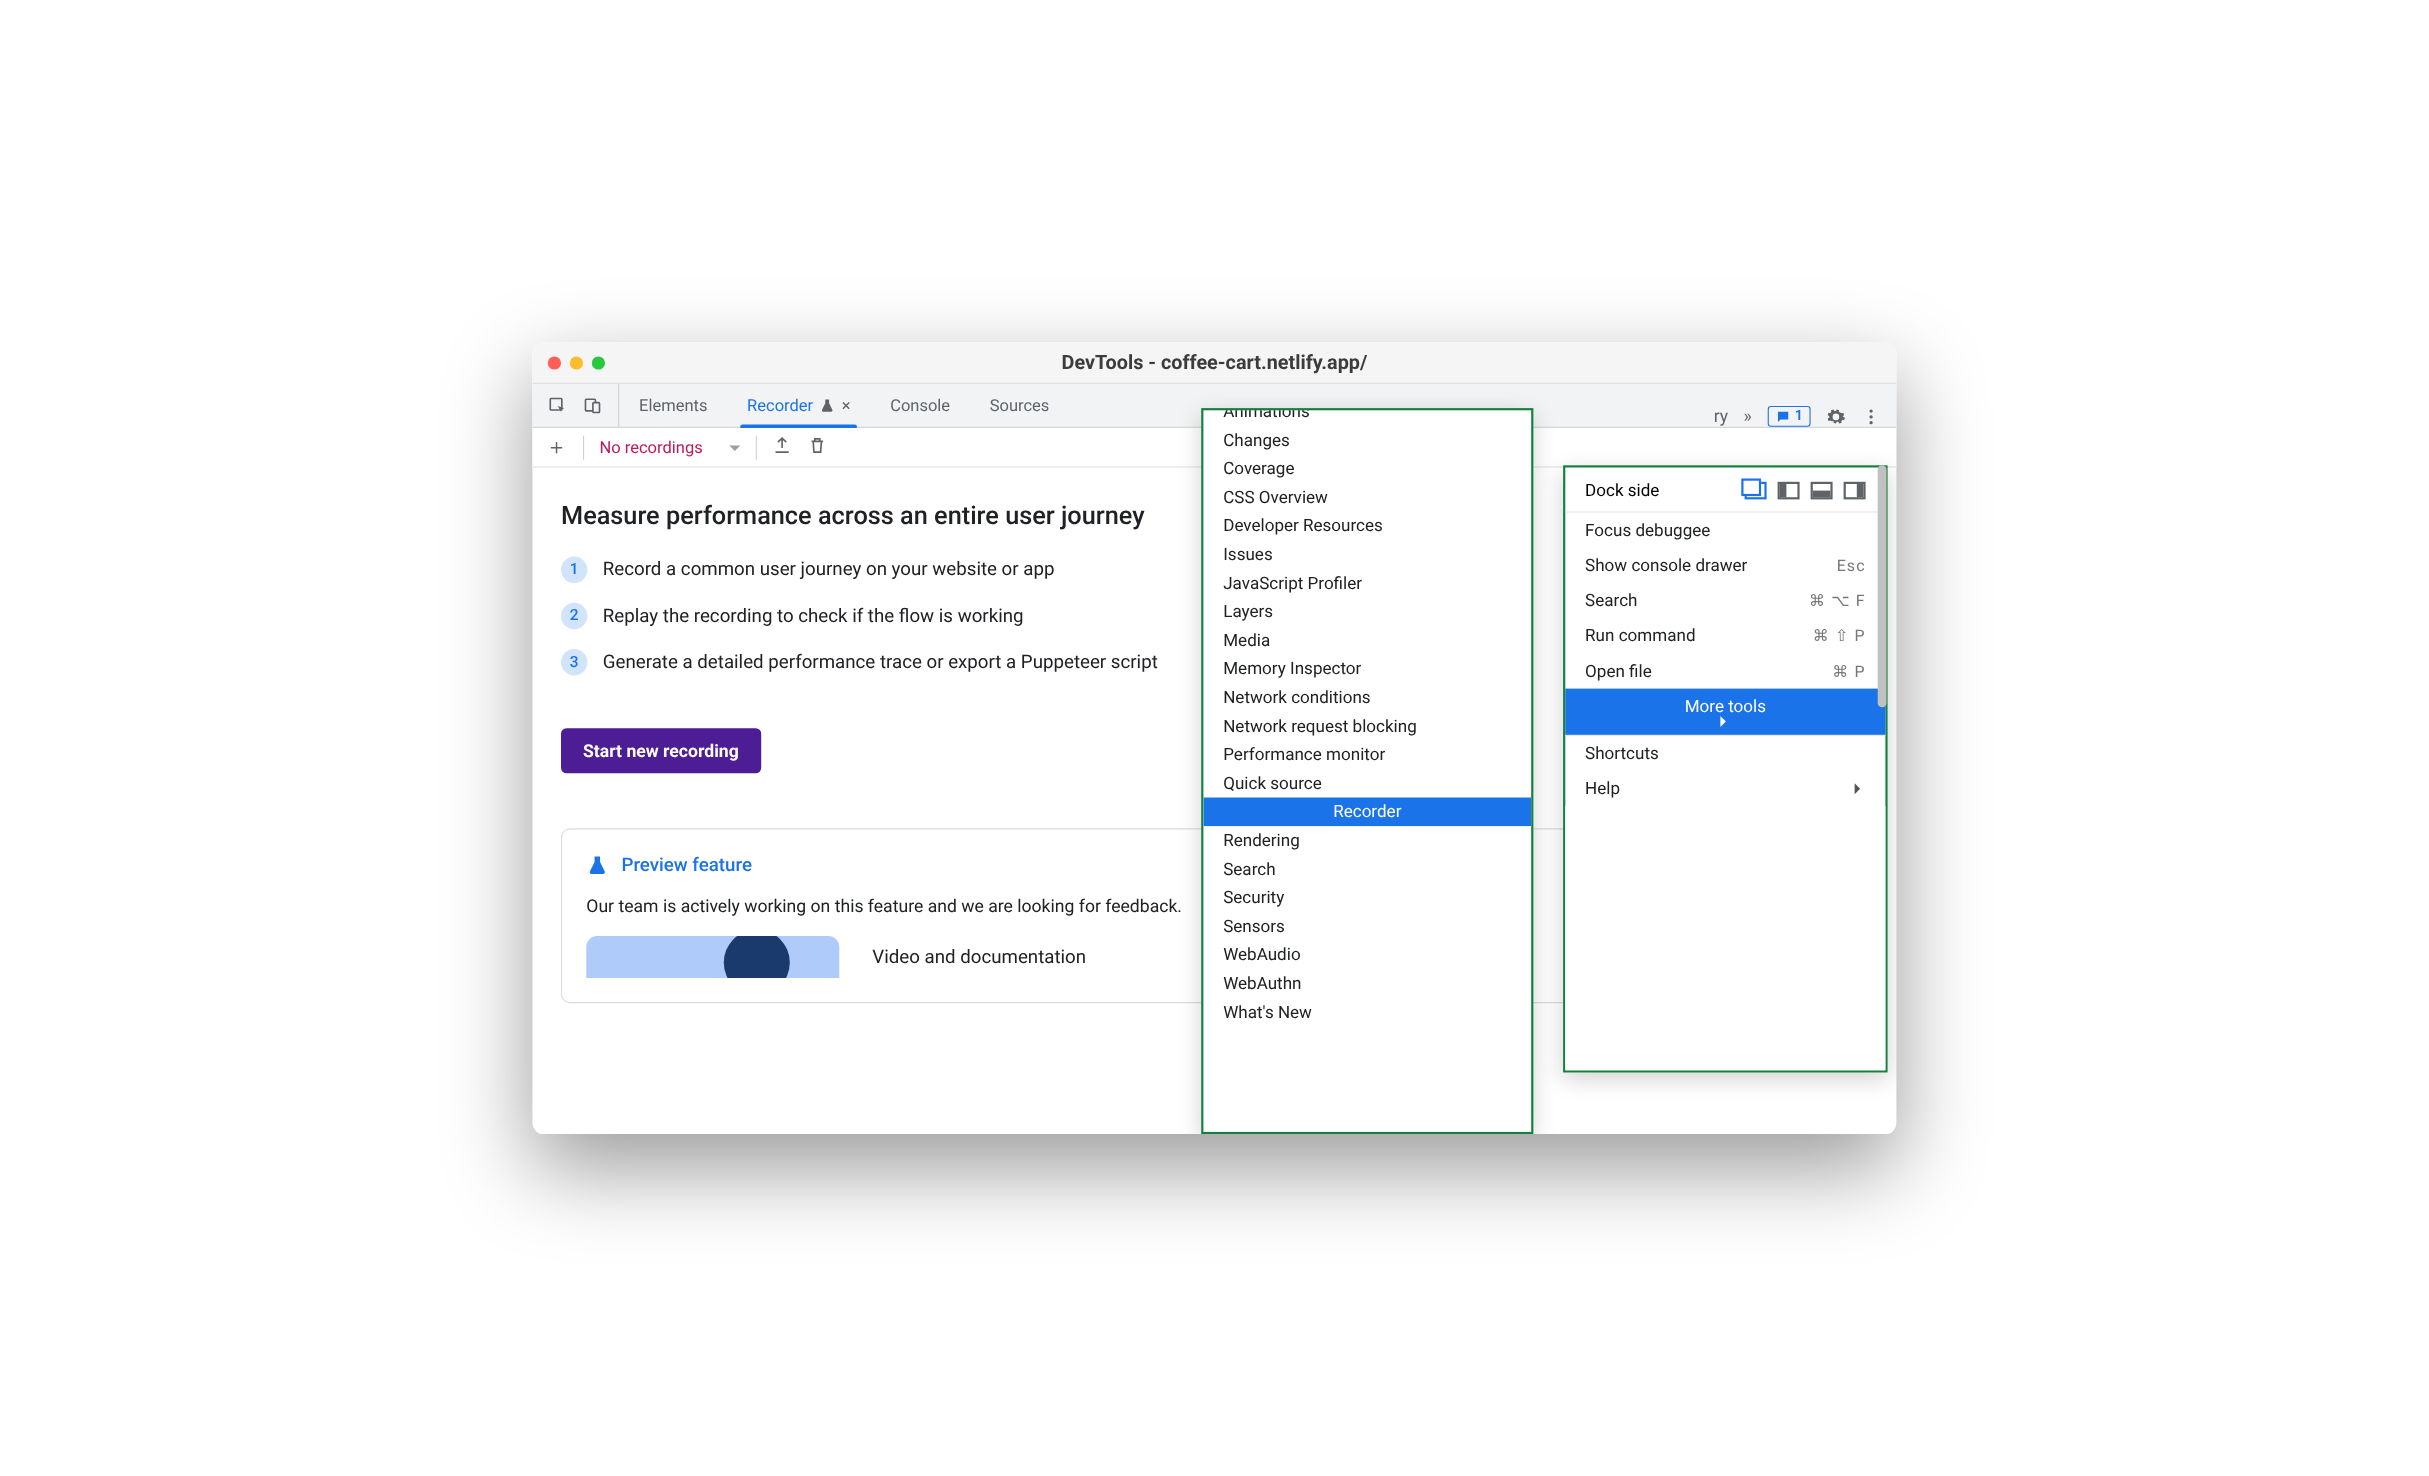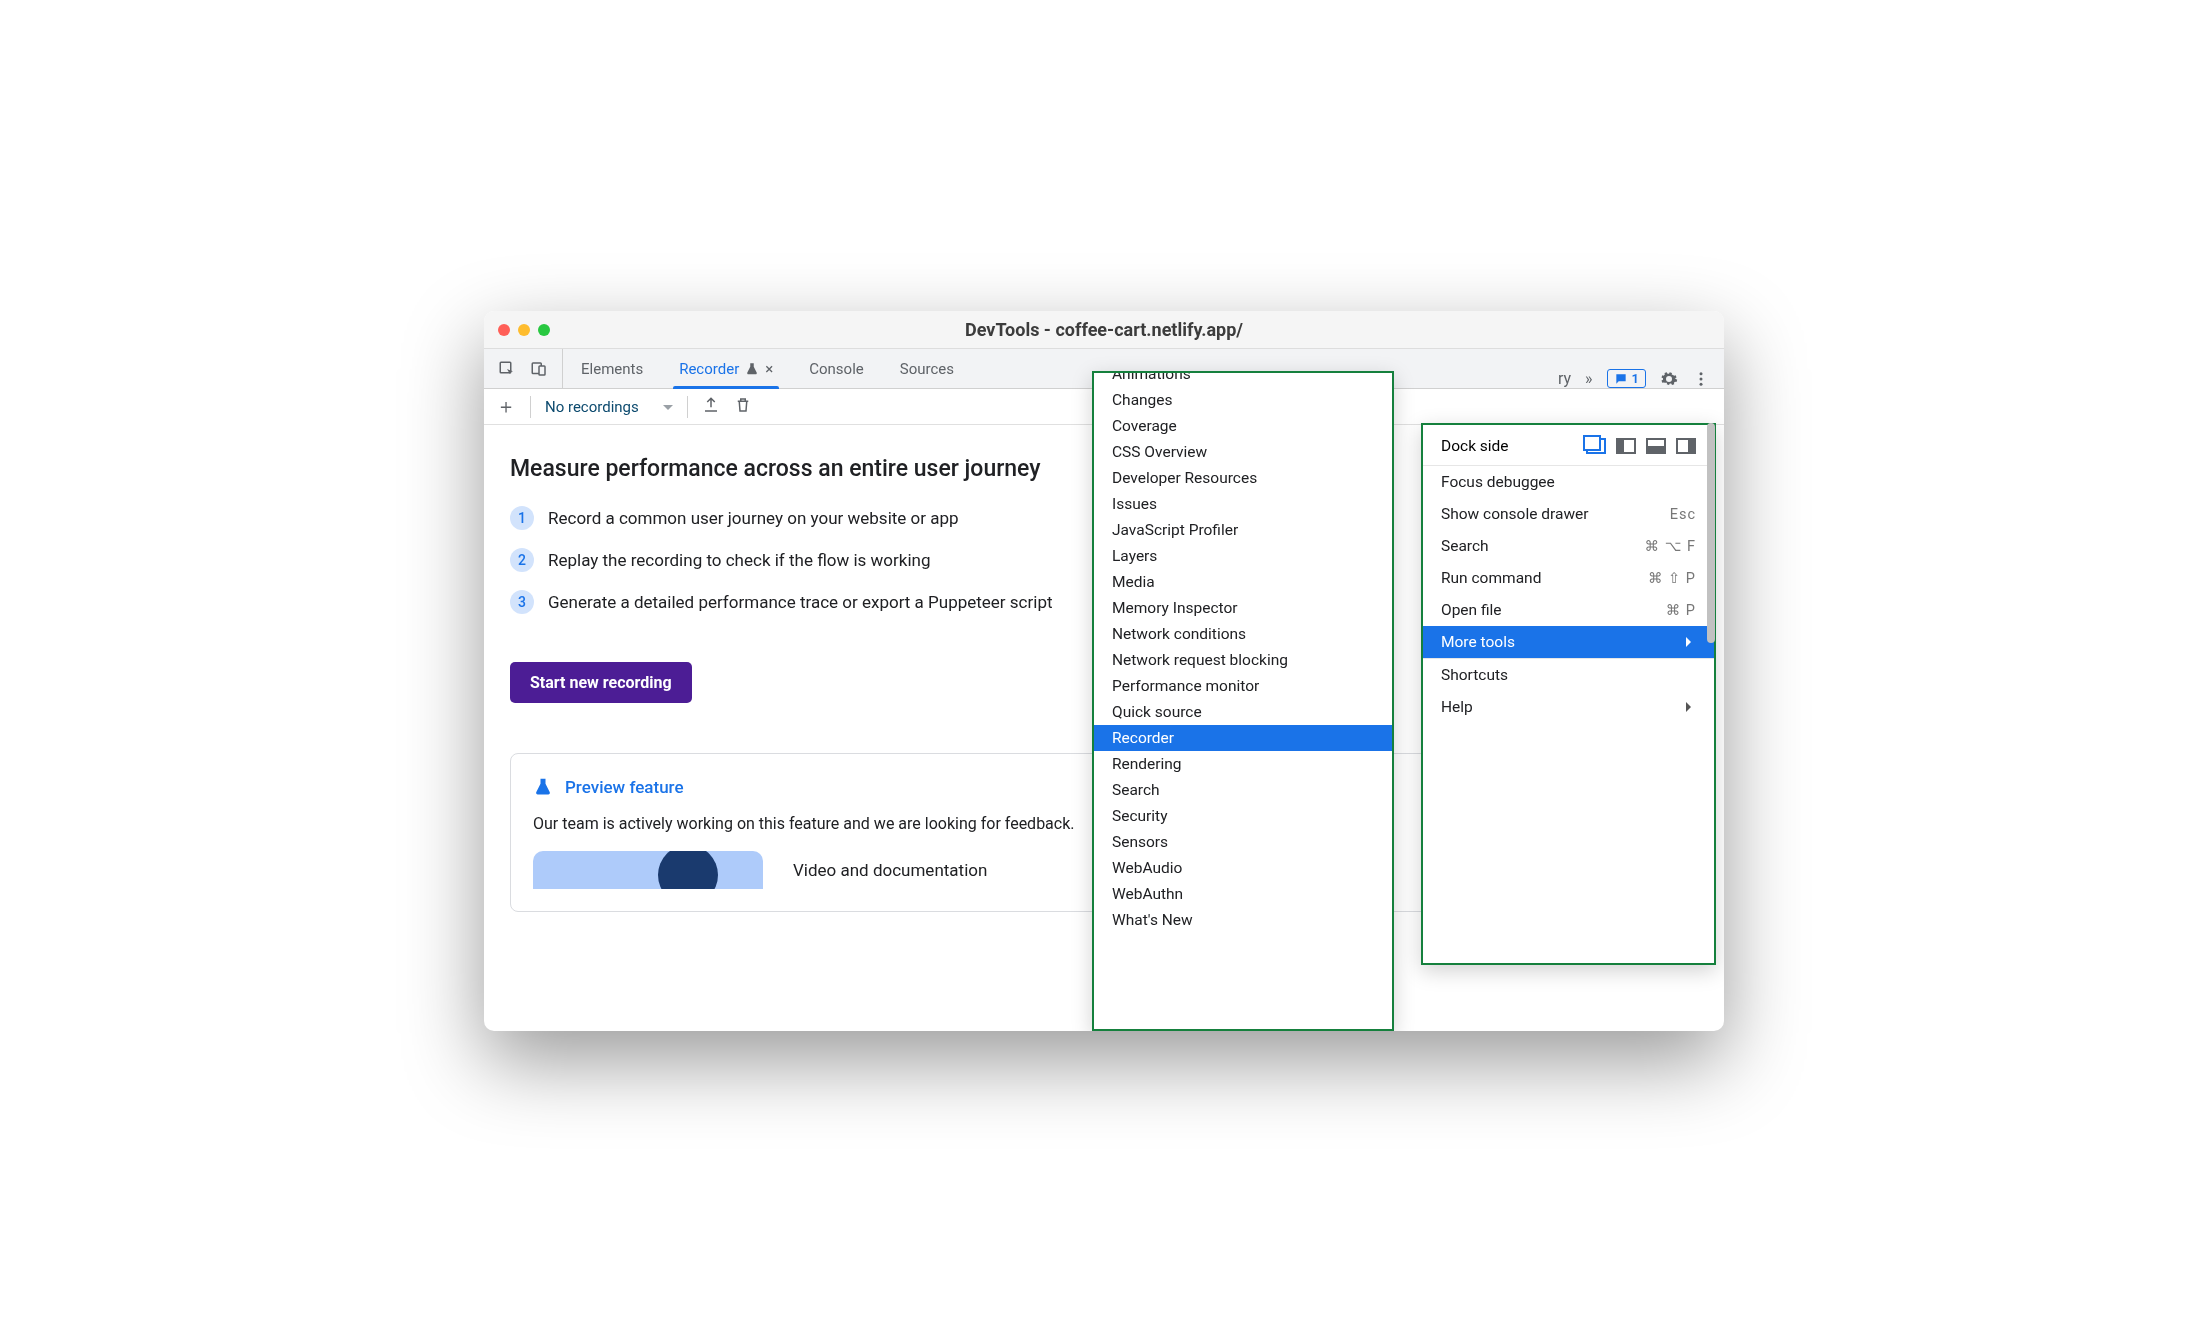--- a/index.html
+++ b/index.html
@@ -25,21 +25,21 @@
 .tab.active::after { content: ""; position: absolute; bottom: -1px; left: 12px; right: 12px; height: 3px; background: #1a73e8; border-radius: 2px 2px 0 0; }
 .tab .closex { color: #5f6368; font-size: 15px; }
 
 .tabbar-right { margin-left: auto; display: flex; align-items: flex-end; gap: 14px; padding-right: 14px; }
 .chevron2 { font-size: 16px; color: #5f6368; }
 .badge-issues { display: flex; align-items: center; gap: 4px; border: 1px solid #1a73e8; border-radius: 3px; padding: 1px 6px; color: #1a73e8; font-size: 13px; font-weight: 600; }
 .gear, .kebab { color: #5f6368; }
 
 .toolbar { height: 36px; background: #fff; border-bottom: 1px solid #e0e0e0; display: flex; align-items: center; gap: 14px; padding: 0 12px; }
 .toolbar .divider { width: 1px; height: 22px; background: #d0d0d0; }
-.placeholder-dd { color: #0c4a6e; font-size: 15px; display: flex; align-items: flex-start; gap: 24px; }
+.placeholder-dd { color: #be185d; font-size: 15px; display: flex; align-items: flex-start; gap: 24px; }
 .plus { font-size: 20px; color: #5f6368; font-weight: 300; }
 .chevdown::after { content: ""; display: inline-block; border: 5px solid transparent; border-top-color: #9aa0a6; transform: translateY(3px); }
 .tb-icon { color: #5f6368; }
 
 .content { padding: 30px 26px; font-size: 17px; color: #202124; }
 .content h2 { font-size: 23px; font-weight: 500; margin-bottom: 24px; }
 .steps { list-style: none; }
 .steps li { display: flex; align-items: center; gap: 14px; margin-bottom: 18px; }
 .stepnum { width: 24px; height: 24px; border-radius: 50%; background: #d2e3fc; color: #1a73e8; font-size: 14px; font-weight: 500; display: flex; align-items: center; justify-content: center; }
 .startbtn { margin-top: 30px; background: #4c1d95; color: #fff; border: none; border-radius: 5px; padding: 11px 20px; font-size: 16px; font-weight: 700; cursor: pointer; }
@@ -50,21 +50,21 @@
 .preview-media { display: flex; align-items: center; gap: 30px; }
 .thumb { width: 230px; height: 38px; background: #aecbfa; border-radius: 10px 10px 0 0; position: relative; overflow: hidden; }
 .thumb::before { content: ""; position: absolute; right: 45px; top: -6px; width: 60px; height: 60px; background: #1a3a6e; border-radius: 50%; }
 .media-title { font-size: 17px; color: #202124; }
 
 
 .overlay-menu { position: absolute; background: #fff; border: 2px solid #15803d; box-shadow: 0 6px 20px rgba(0,0,0,0.18); }
 .main-menu { top: 112px; right: 8px; width: 295px; }
 .menu-section { border-bottom: 1px solid #e6e6e6; }
 .menu-row { display: flex; align-items: center; justify-content: space-between; padding: 7px 18px; font-size: 15.5px; color: #202124; cursor: pointer; }
-.menu-row.hover { background: #1a73e8; color: #fff; }
+.menu-row.hover { background: #1a73e8; color: #fff; flex-direction: column; }
 .menu-row .shortcut { color: #777; font-size: 14.5px; letter-spacing: 1px; }
 .menu-row .arrow-right { width: 0; height: 0; border: 5px solid transparent; border-left-color: #555; }
 .menu-row.hover .arrow-right { border-left-color: #fff; }
 .dock-row { display: flex; align-items: center; justify-content: space-between; padding: 12px 18px 10px; font-size: 15.5px; }
 .dock-icons { display: flex; gap: 10px; }
 .dock-icon { width: 20px; height: 16px; border: 2px solid #5f6368; position: relative; }
 .dock-icon.undock { border-color: #1a73e8; }
 .dock-icon.undock::before { content:""; position:absolute; left:-5px; top:-5px; width:14px; height:12px; border:2px solid #1a73e8; background:#fff; }
 .dock-icon.left::before { content:""; position:absolute; left:0; top:0; width:6px; height:100%; background:#5f6368; }
 .dock-icon.bottom::before { content:""; position:absolute; left:0; bottom:0; width:100%; height:6px; background:#5f6368; }

